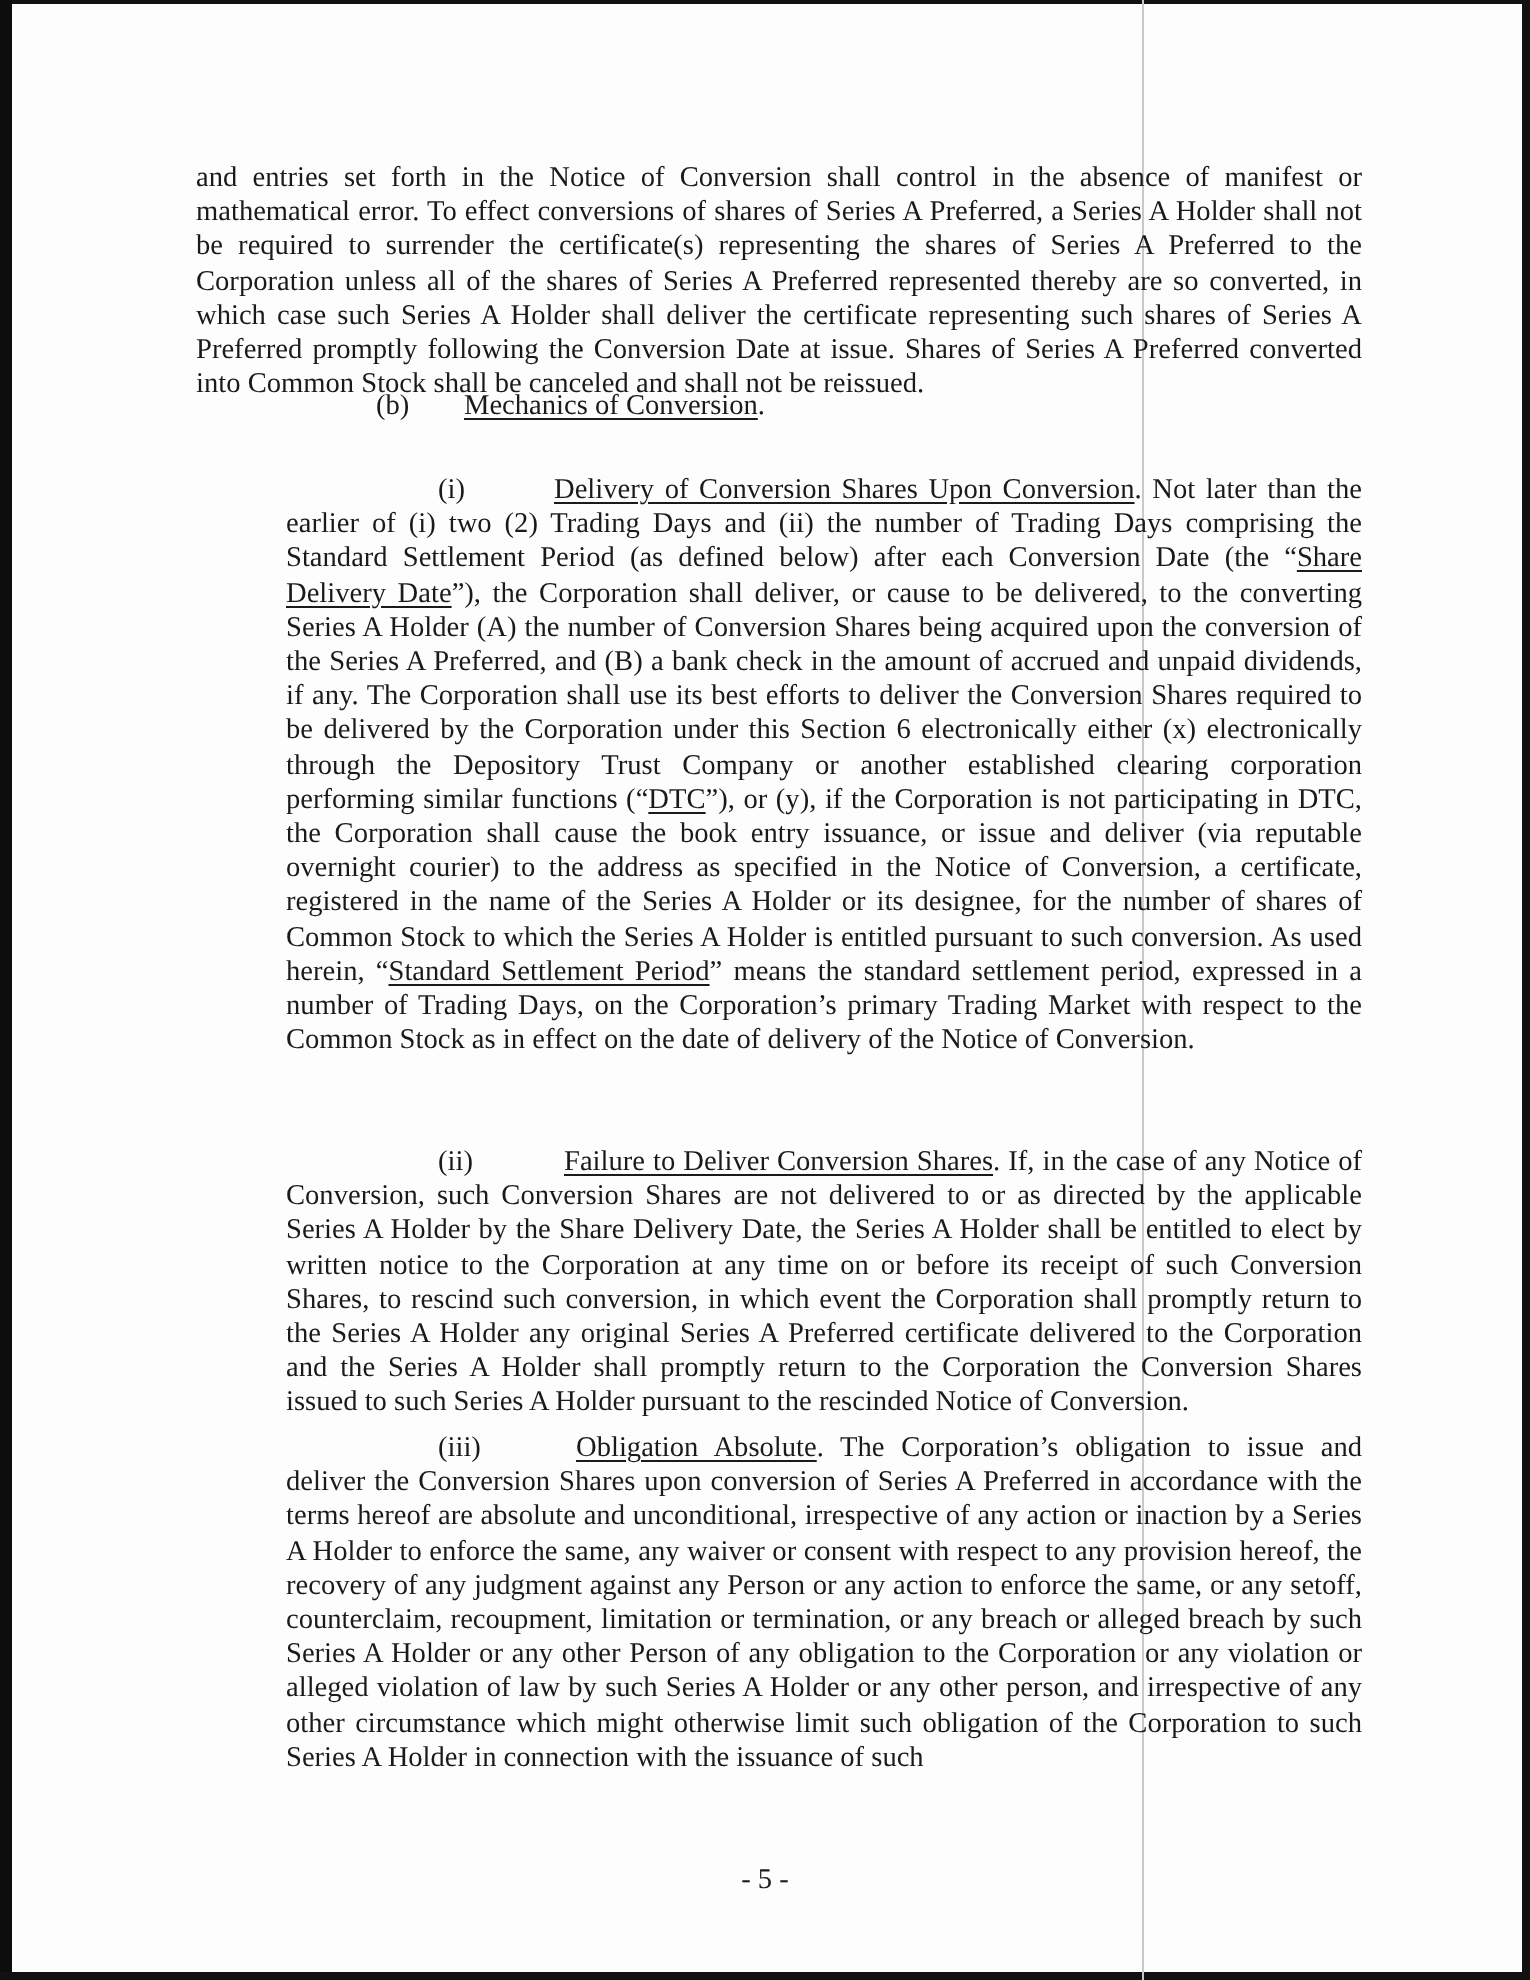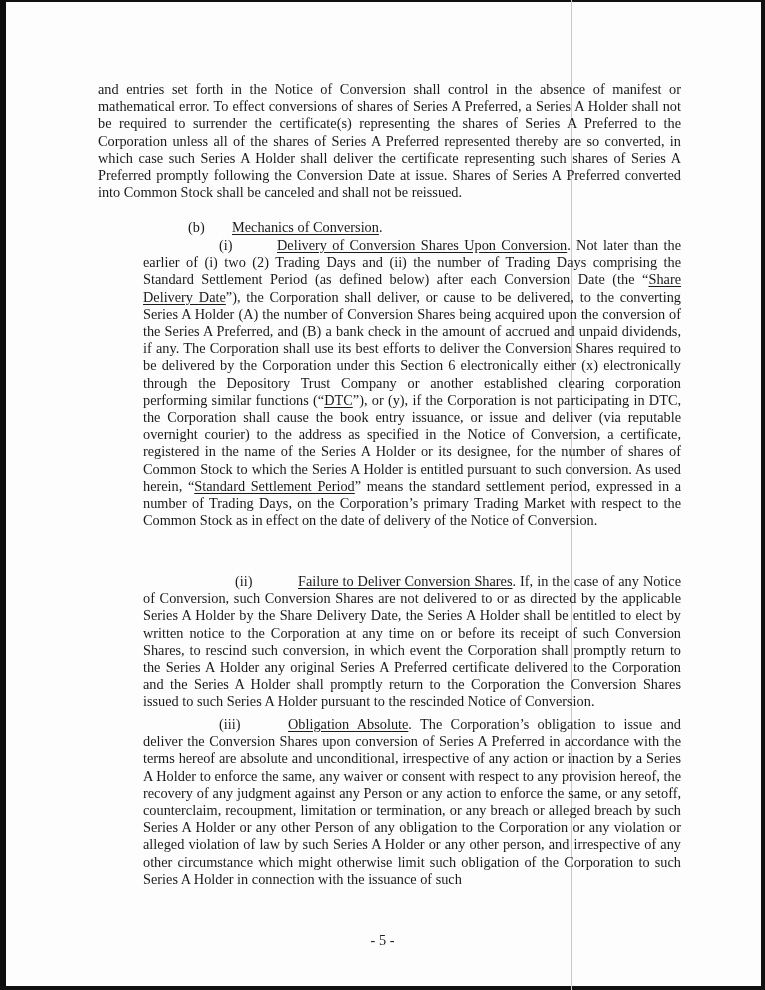--- a/index.html
+++ b/index.html
@@ -38,29 +38,29 @@
       line-height: 17.2px;
       color: #1a1a1a;
     }
     .para {
       position: absolute;
       text-align: justify;
       text-align-last: left;
       margin: 0;
     }
     .p0 { left: 98px; top: 81px; width: 583px; }
-    .pb { left: 188px; top: 219px; }
+    .pb { left: 188px; top: 195px; }
     .p1 { left: 143px; top: 237px; width: 538px; }
     .p2 { left: 143px; top: 573px; width: 538px; }
     .p3 { left: 143px; top: 716px; width: 538px; }
     .num { display: inline-block; }
     .num-b { width: 44px; }
     .first-indent-i { display: inline-block; width: 76px; }
     .num-i { display: inline-block; width: 58px; }
-    .num-ii { display: inline-block; width: 63px; margin-left: 16px; }
+    .num-ii { display: inline-block; width: 63px; }
     .num-iii { display: inline-block; width: 69px; }
     .u { text-decoration: underline; text-underline-offset: 2px; }
     .footer {
       position: absolute;
       left: 0; top: 932px;
       width: 765px;
       text-align: center;
       font-family: "Liberation Serif", serif;
       font-size: 14.3px;
       color: #1a1a1a;

